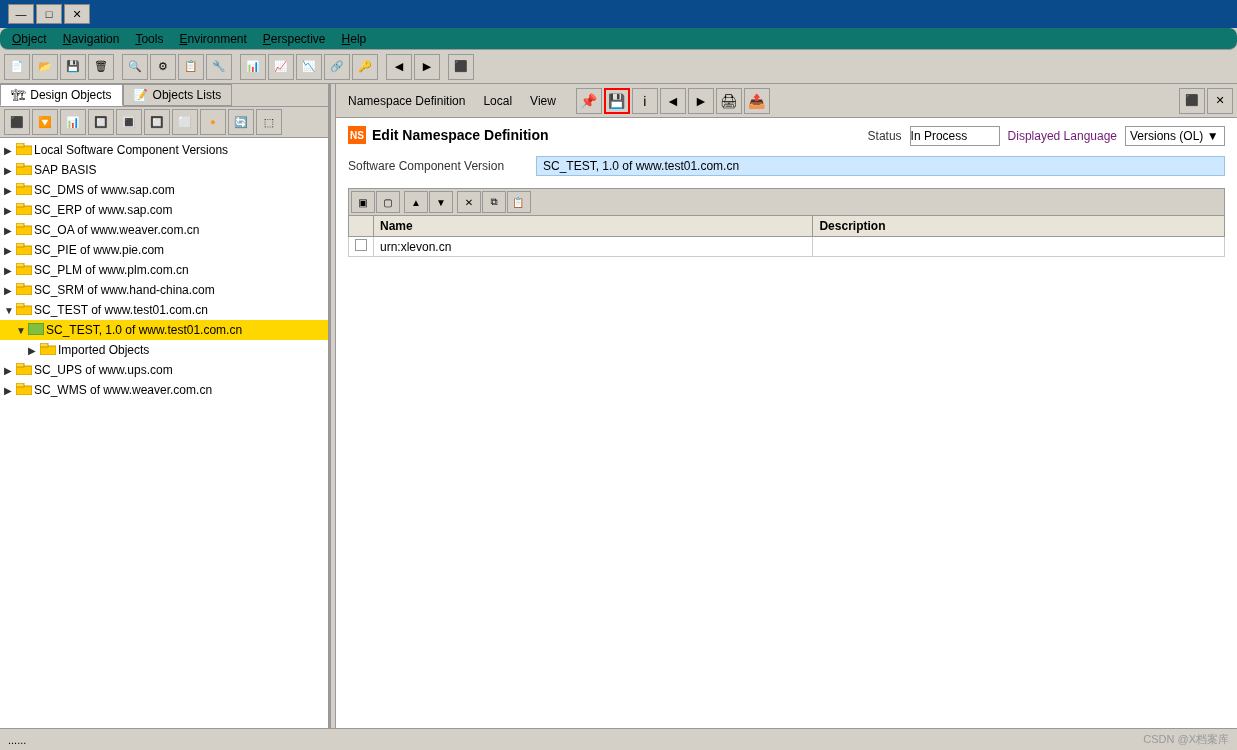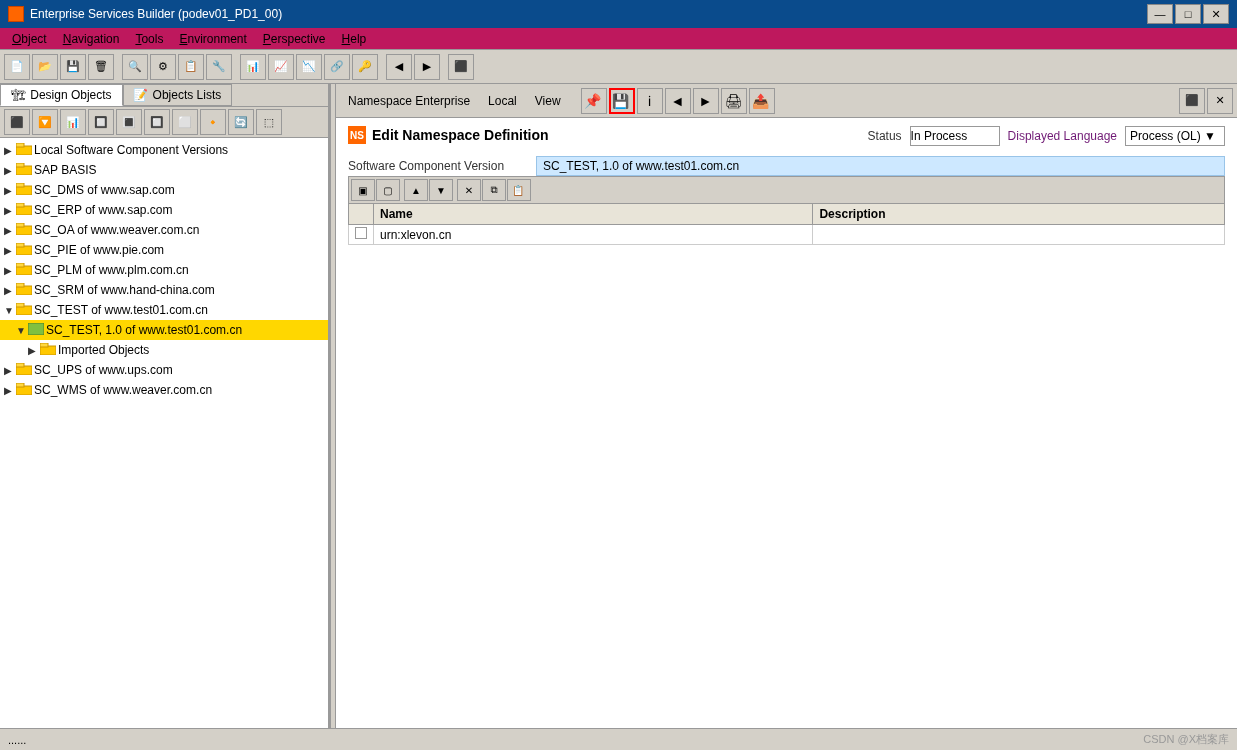--- a/index.html
+++ b/index.html
@@ -18,26 +18,27 @@
     .title-bar-left { display: flex; align-items: center; gap: 6px; font-size: 12px; }
     .title-bar-icon { width: 16px; height: 16px; background: #ff6600; border: 1px solid #cc4400; display: inline-block; }
     .title-bar-controls { display: flex; gap: 2px; }
     .title-bar-btn {
       width: 26px; height: 20px; background: #d4d0c8; border: 1px solid #888;
       cursor: pointer; display: flex; align-items: center; justify-content: center; font-size: 11px; color: #000;
     }
 
     
     .menu-bar {
-      background: #be185d;
+      background: #0f766e;
       height: 22px;
       display: flex;
       align-items: center;
       padding: 4px 4px;
       border-bottom: 1px solid #999;
+      border-radius: 8px;
     }
     .menu-item {
       padding: 2px 8px;
       cursor: pointer;
       font-size: 12px;
       color: #000;
     }
     .menu-item span { text-decoration: underline; }
 
     
@@ -162,21 +163,21 @@
     .status-label { font-size: 12px; color: #333; }
     .status-input {
       border: 1px solid #999; padding: 2px 0; background: #fff; font-size: 12px; min-width: 90px;
     }
     .lang-label { font-size: 12px; color: #701a75; }
     .lang-input {
       border: 1px solid #999; padding: 2px 4px; background: #fff; font-size: 12px; min-width: 100px;
     }
 
     .scv-row {
-      display: flex; align-items: center; 
+      display: flex; align-items: center; margin-bottom: 12px;
     }
     .scv-label { font-size: 12px; color: #333; margin-right: 8px; min-width: 180px; }
     .scv-value { 
       background: #cde8ff; border: 1px solid #99c4e8; padding: 2px 6px; 
       font-size: 12px; flex: 1; min-height: 20px;
     }
 
     .ns-section-title { font-size: 12px; font-weight: bold; margin-bottom: 6px; }
 
     
@@ -221,24 +222,20 @@
 
     
     .red-highlight {
       border: 2px solid red !important;
     }
   </style>
 </head>
 <body>
 
 <div class="title-bar">
-  <div class="title-bar-left">
-    <div class="title-bar-icon"></div>
-    <span>Enterprise Services Builder (podev01_PD1_00)</span>
-  </div>
   <div class="title-bar-controls">
     <div class="title-bar-btn">—</div>
     <div class="title-bar-btn">□</div>
     <div class="title-bar-btn">✕</div>
   </div>
 </div>
 
 <div class="menu-bar">
   <div class="menu-item"><span>O</span>bject</div>
   <div class="menu-item"><span>N</span>avigation</div>
@@ -447,21 +444,21 @@
 
     </div>
   </div>
 
   <div class="resize-handle"></div>
 
   <div class="right-panel">
 
     <div class="right-toolbar">
       <div class="right-toolbar-left">
-        <span class="menu-item">Namespace Enterprise</span>
+        <span class="menu-item">Namespace Definition</span>
         <span class="menu-item">Local</span>
         <span class="menu-item">View</span>
         <div style="width:8px;"></div>
         <div class="tb-btn" style="font-size:14px;">📌</div>
         <div class="tb-btn red-highlight" style="font-size:14px;">💾</div>
         <div class="tb-btn" style="font-size:14px;">ℹ</div>
         <div class="tb-btn" style="font-size:14px;">◄</div>
         <div class="tb-btn" style="font-size:14px;">►</div>
         <div class="tb-btn" style="font-size:14px;">🖨</div>
         <div class="tb-btn" style="font-size:14px;">📤</div>
@@ -480,21 +477,21 @@
             <rect x="0" y="0" width="18" height="18" fill="#ff6600"></rect>
             <text x="2" y="13" fill="white" font-size="10">NS</text>
           </svg>
           <span>Edit Namespace Definition</span>
         </div>
         <div class="status-row">
           <span class="status-label">Status</span>
           <span class="status-input">In Process</span>
           <span class="lang-label">Displayed Language</span>
           <span class="lang-input">
-            <span>Process (OL)</span>
+            <span>Versions (OL)</span>
             <span>▼</span>
           </span>
         </div>
       </div>
 
       <div class="scv-row">
         <span class="scv-label">Software Component Version</span>
         <span class="scv-value">SC_TEST, 1.0 of www.test01.com.cn</span>
       </div>
 

